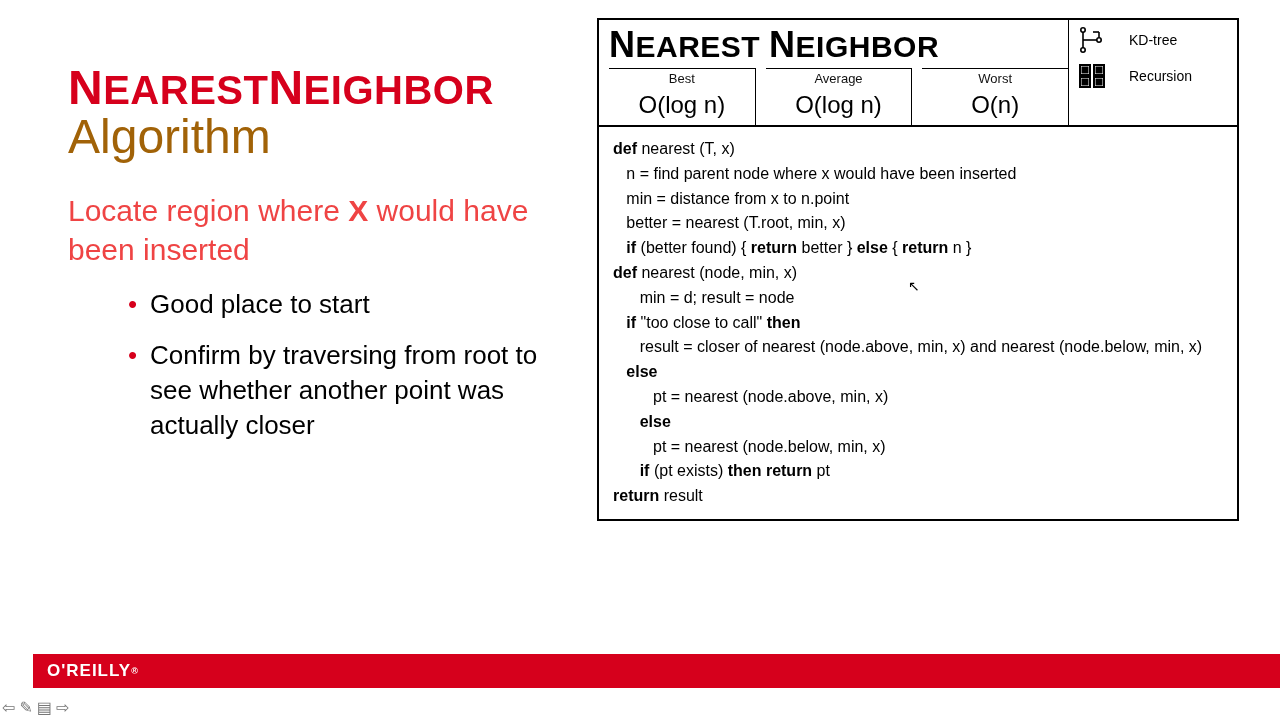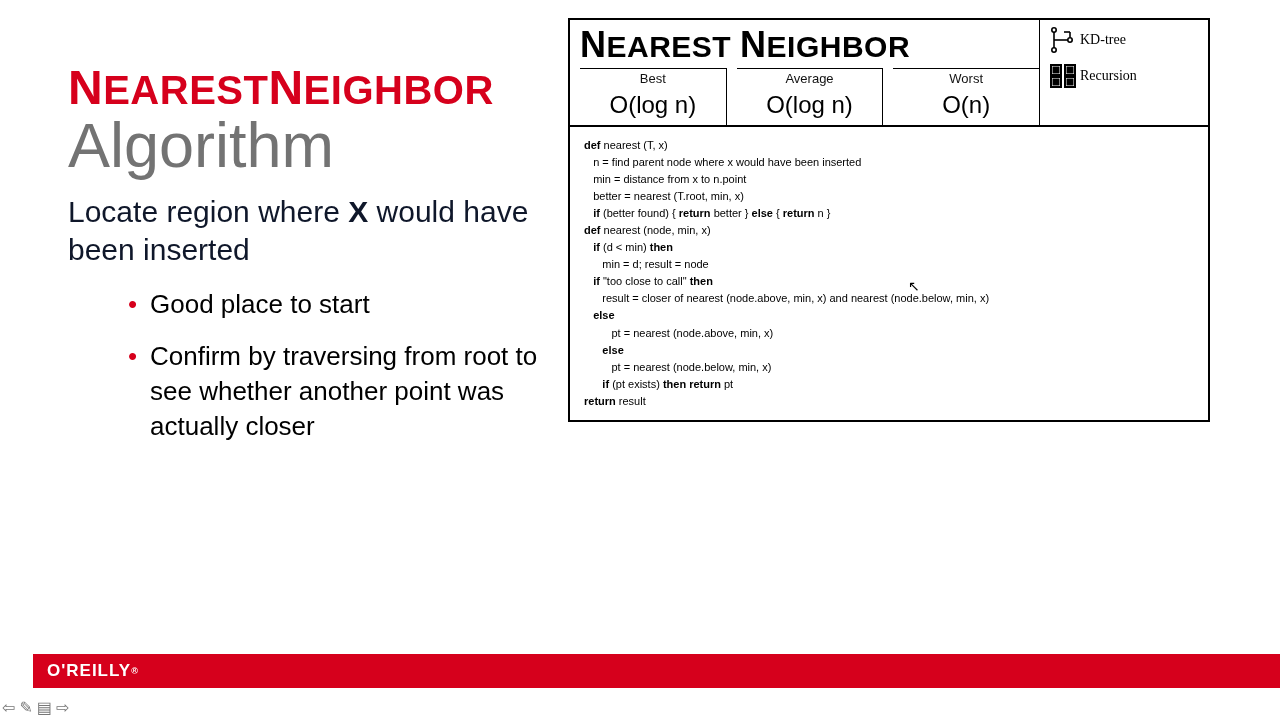--- a/index.html
+++ b/index.html
@@ -26,30 +26,30 @@
     font-family: Arial, Helvetica, sans-serif;
     font-size: 40px;
     font-weight: 700;
     color: #d6001c;
     letter-spacing: 0.5px;
     line-height: 1.05;
     font-variant: small-caps;
   }
   .title-line1 .lead { font-size: 48px; }
   .title-line2 {
-    font-size: 63px;
+    font-size: 48px;
     font-weight: 400;
-    color: #737373;
+    color: #a16207;
     line-height: 1.1;
     margin-top: -2px;
   }
   .subtitle {
-    margin-top: 12px;
+    margin-top: 28px;
     font-size: 30px;
-    color: #0f172a;
+    color: #ef4444;
     line-height: 1.28;
   }
   .subtitle b { font-weight: 700; }
   ul.bullets {
     list-style: none;
     margin: 18px 0 0 0;
     padding: 0 0 0 60px;
   }
   ul.bullets li {
     position: relative;
@@ -64,21 +64,21 @@
     content: "•";
     position: absolute;
     left: 0;
     top: 0;
     color: #d6001c;
     font-size: 26px;
   }
 
   .right {
     position: absolute;
-    left: 568px;
+    left: 597px;
     top: 18px;
     width: 642px;
     border: 2px solid #000;
     box-sizing: border-box;
     background: #fff;
   }
   .nn-header {
     display: flex;
     border-bottom: 2px solid #000;
   }
@@ -121,35 +121,34 @@
     display: flex;
     flex-direction: column;
     justify-content: flex-start;
     padding: 6px 8px;
     box-sizing: border-box;
     gap: 8px;
   }
   .side-row {
     display: flex;
     align-items: center;
-    gap: 2px;
+    gap: 22px;
     font-size: 14px;
     color: #000;
-    font-family: Liberation Serif, serif;
   }
   .icon-box {
     display: inline-flex;
     align-items: center;
     justify-content: center;
   }
 
   .pseudo {
     padding: 10px 14px 10px 14px;
     font-family: Arial, Helvetica, sans-serif;
-    font-size: 11px;
+    font-size: 16px;
     line-height: 1.55;
     color: #000;
   }
   .pseudo .row { white-space: pre; }
   .pseudo b { font-weight: 700; }
 
   .brand-bar {
     position: absolute;
     left: 33px;
     right: 0;
@@ -261,21 +260,20 @@
     </div>
 
     <div class="pseudo" id="pseudo">
         <div class="row"><b>def</b> nearest (T, x)</div>
         <div class="row">&nbsp;&nbsp;&nbsp;n = find parent node where x would have been inserted</div>
         <div class="row">&nbsp;&nbsp;&nbsp;min = distance from x to n.point</div>
         <div class="row">&nbsp;&nbsp;&nbsp;better = nearest (T.root, min, x)</div>
         <div class="row">&nbsp;&nbsp;&nbsp;<b>if</b> (better found) { <b>return</b> better } <b>else</b> { <b>return</b> n }</div>
         <div class="row"></div>
         <div class="row"><b>def</b> nearest (node, min, x)</div>
-        <div class="row">&nbsp;&nbsp;&nbsp;<b>if</b> (d &lt; min) <b>then</b></div>
         <div class="row">&nbsp;&nbsp;&nbsp;&nbsp;&nbsp;&nbsp;min = d; result = node</div>
         <div class="row">&nbsp;&nbsp;&nbsp;<b>if</b> "too close to call" <b>then</b></div>
         <div class="row">&nbsp;&nbsp;&nbsp;&nbsp;&nbsp;&nbsp;result = closer of nearest (node.above, min, x) and nearest (node.below, min, x)</div>
         <div class="row">&nbsp;&nbsp;&nbsp;<b>else</b></div>
         <div class="row">&nbsp;&nbsp;&nbsp;&nbsp;&nbsp;&nbsp;&nbsp;&nbsp;&nbsp;pt = nearest (node.above, min, x)</div>
         <div class="row">&nbsp;&nbsp;&nbsp;&nbsp;&nbsp;&nbsp;<b>else</b></div>
         <div class="row">&nbsp;&nbsp;&nbsp;&nbsp;&nbsp;&nbsp;&nbsp;&nbsp;&nbsp;pt = nearest (node.below, min, x)</div>
         <div class="row">&nbsp;&nbsp;&nbsp;&nbsp;&nbsp;&nbsp;<b>if</b> (pt exists) <b>then return</b> pt</div>
         <div class="row"><b>return</b> result</div>
       </div>

